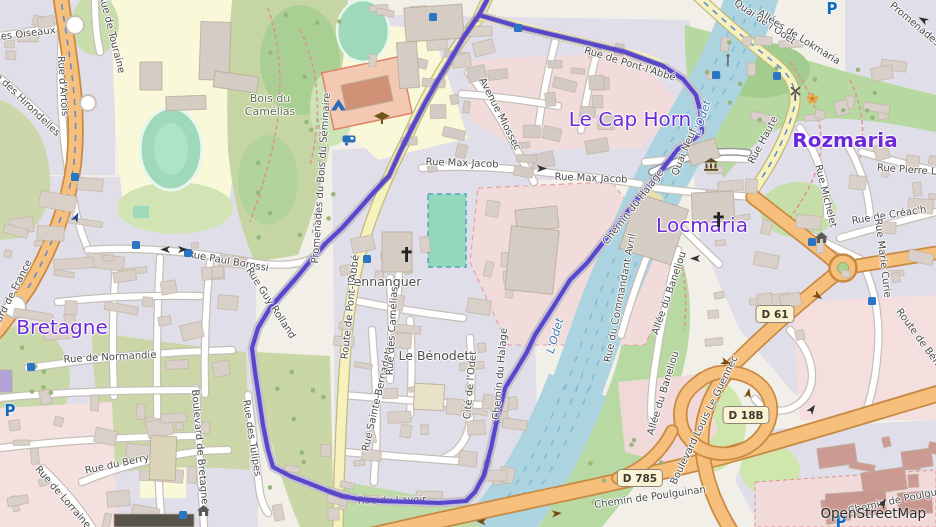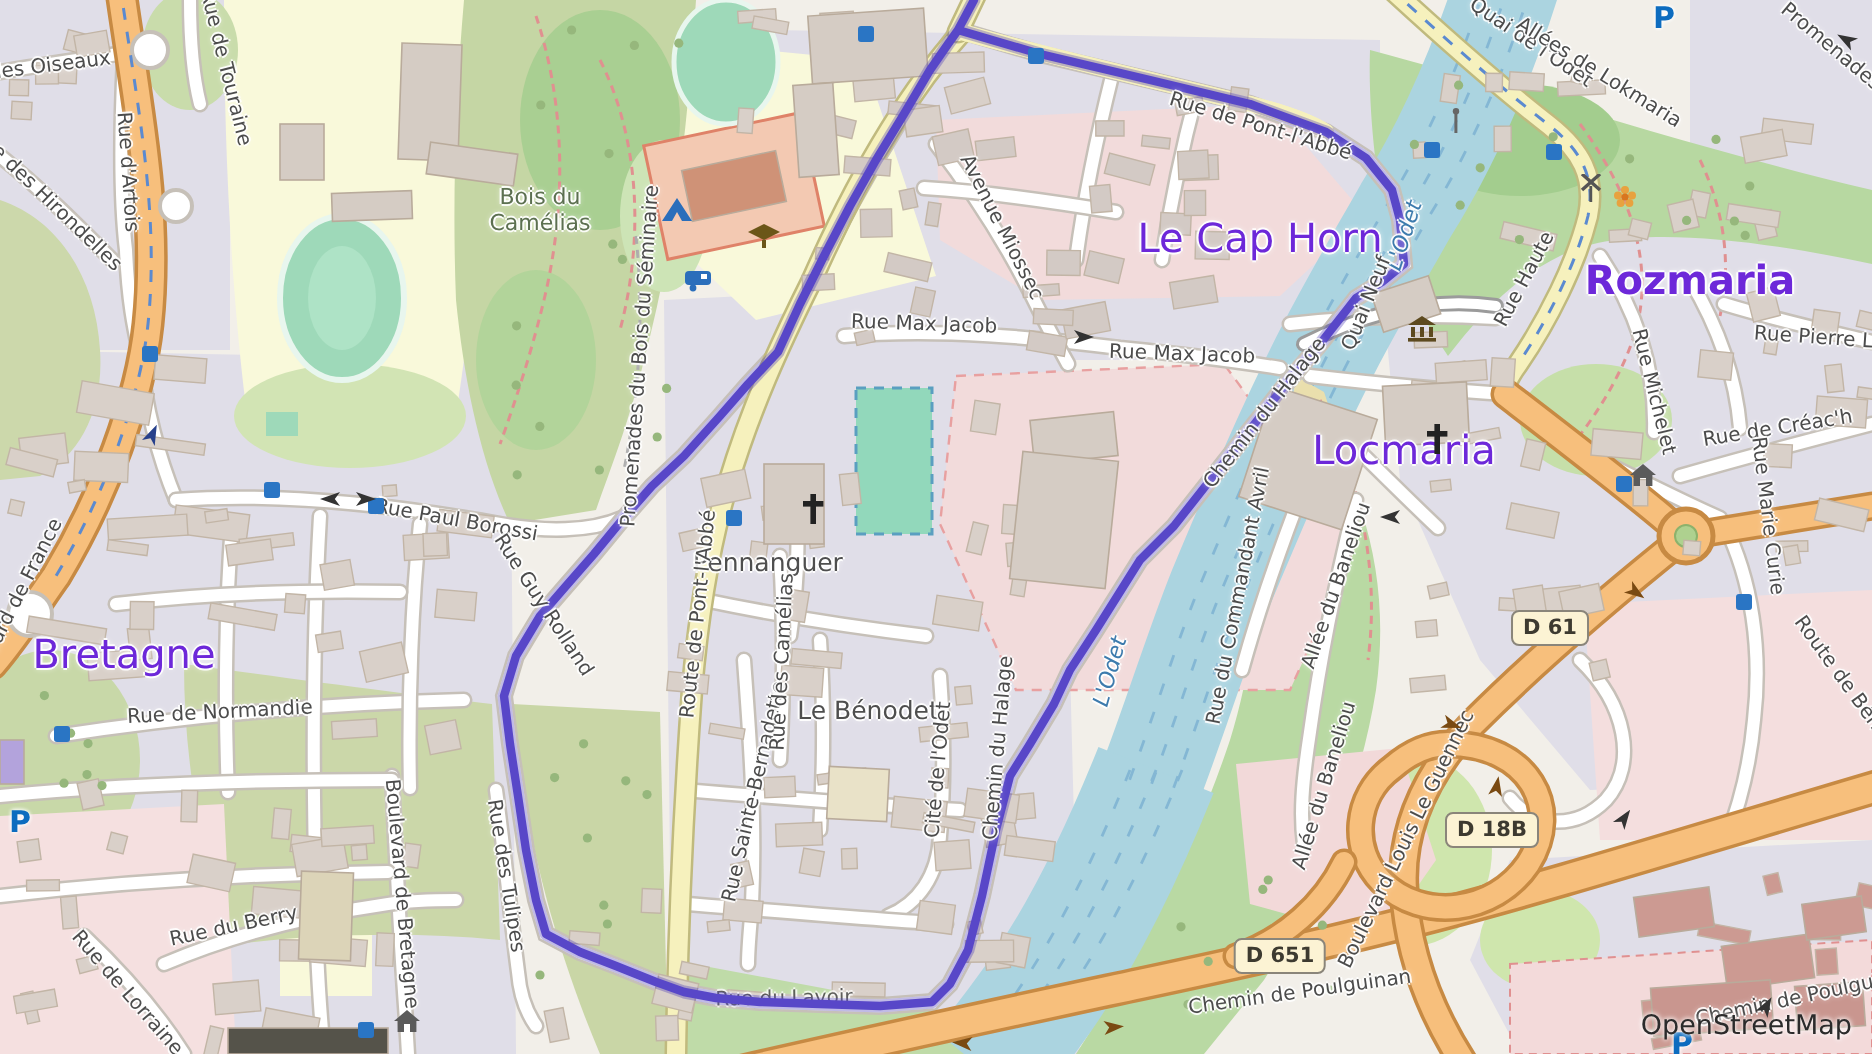--- a/index.html
+++ b/index.html
@@ -997,21 +997,21 @@
       <div class="lb lb-st" style="left: 925px; top: 346px; transform: translate(-50%, -50%) rotate(54deg);">Route de Bénodet</div>
       <div class="lb lb-st" style="left: 913px; top: 170px; transform: translate(-50%, -50%) rotate(4deg);">Rue Pierre Loti</div>
       <div class="lb lb-st" style="left: 826px; top: 196px; transform: translate(-50%, -50%) rotate(76deg);">Rue Michelet</div>
       <div class="lb lb-st" style="left: 889px; top: 215px; transform: translate(-50%, -50%) rotate(-9deg);">Rue de Créac'h</div>
       <div class="lb lb-st" style="left: 883px; top: 258px; transform: translate(-50%, -50%) rotate(83deg);">Rue Marie Curie</div>
       <div class="lb lb-st" style="left: 378px; top: 396px; transform: translate(-50%, -50%) rotate(-77deg);">Rue Sainte-Bernadette</div>
       <div class="lb lb-st" style="left: 392px; top: 331px; transform: translate(-50%, -50%) rotate(-87deg);">Rue des Camélias</div>
       <div class="lb lb-st" style="left: 470px; top: 385px; transform: translate(-50%, -50%) rotate(-85deg);">Cité de l'Odet</div>
       <div class="shield" style="left: 775px; top: 314px;">D 61</div>
       <div class="shield" style="left: 746px; top: 415px;">D 18B</div>
-      <div class="shield" style="left: 640px; top: 478px;">D 651</div>
+      <div class="shield" style="left: 640px; top: 478px;">D 785</div>
       <div class="ic" style="left: 136px; top: 245px;">
         <span class="ic-bus"></span>
       </div>
       <div class="ic" style="left: 188px; top: 253px;">
         <span class="ic-bus"></span>
       </div>
       <div class="ic" style="left: 75px; top: 177px;">
         <span class="ic-bus"></span>
       </div>
       <div class="ic" style="left: 433px; top: 17px;">

